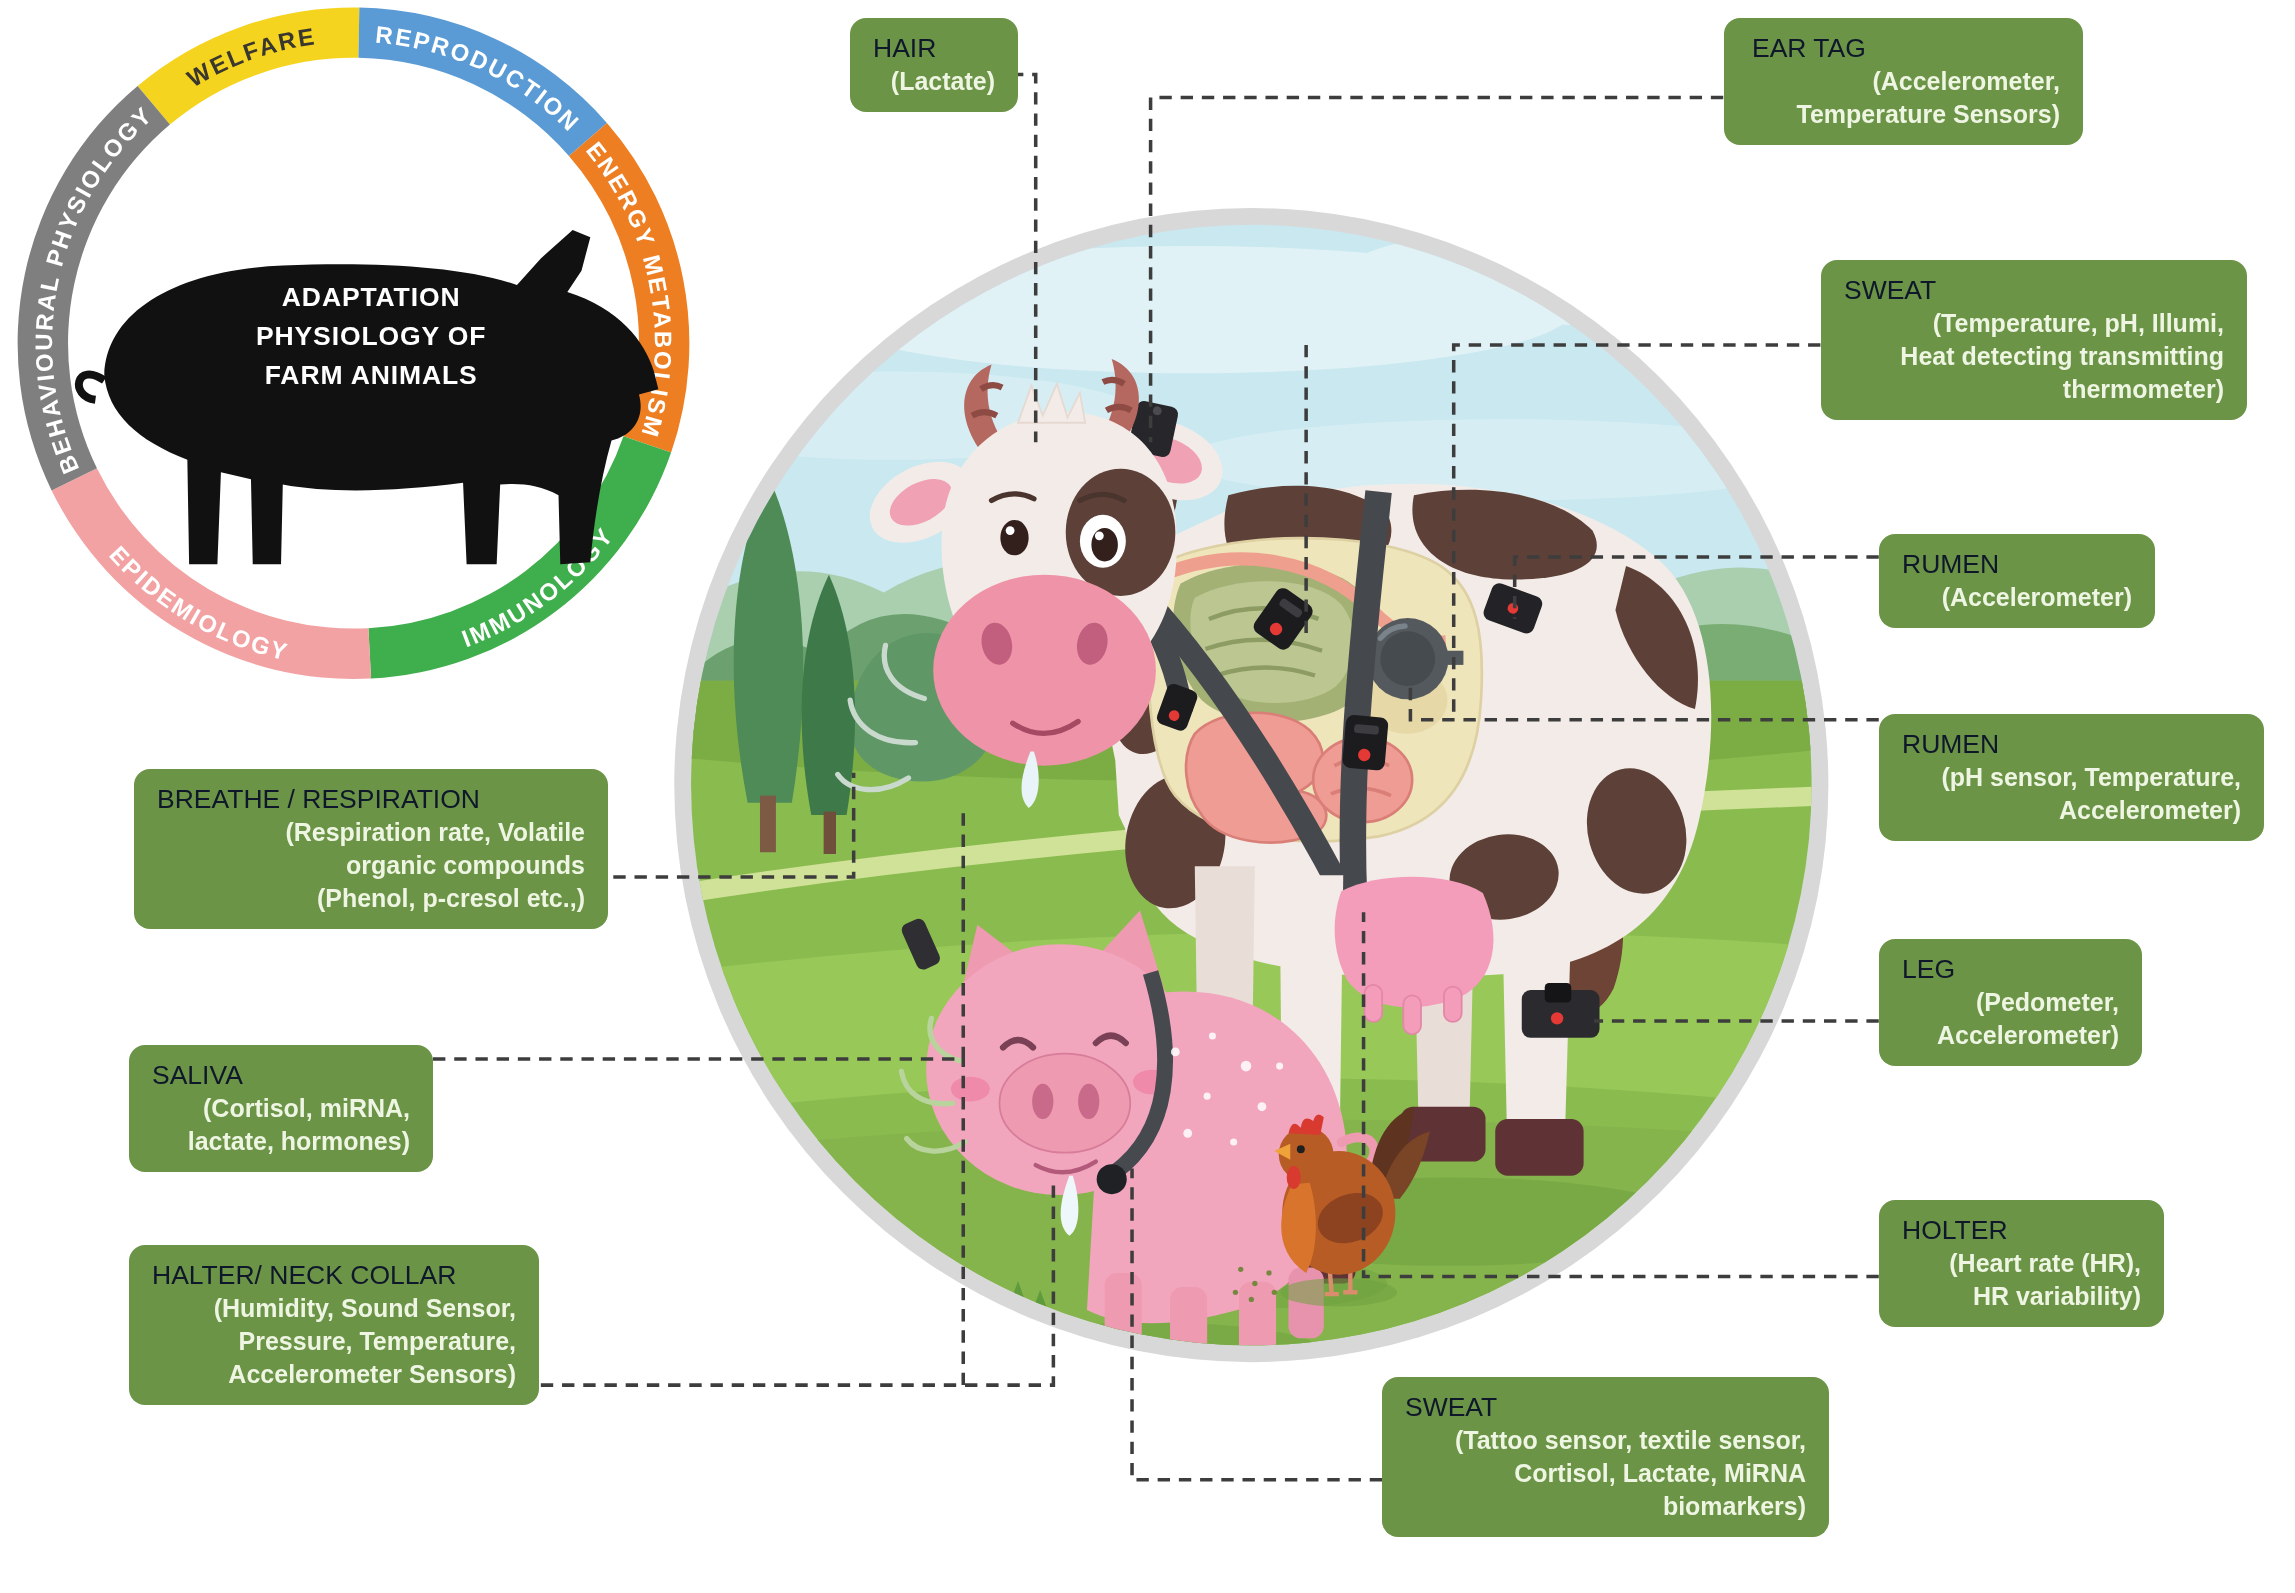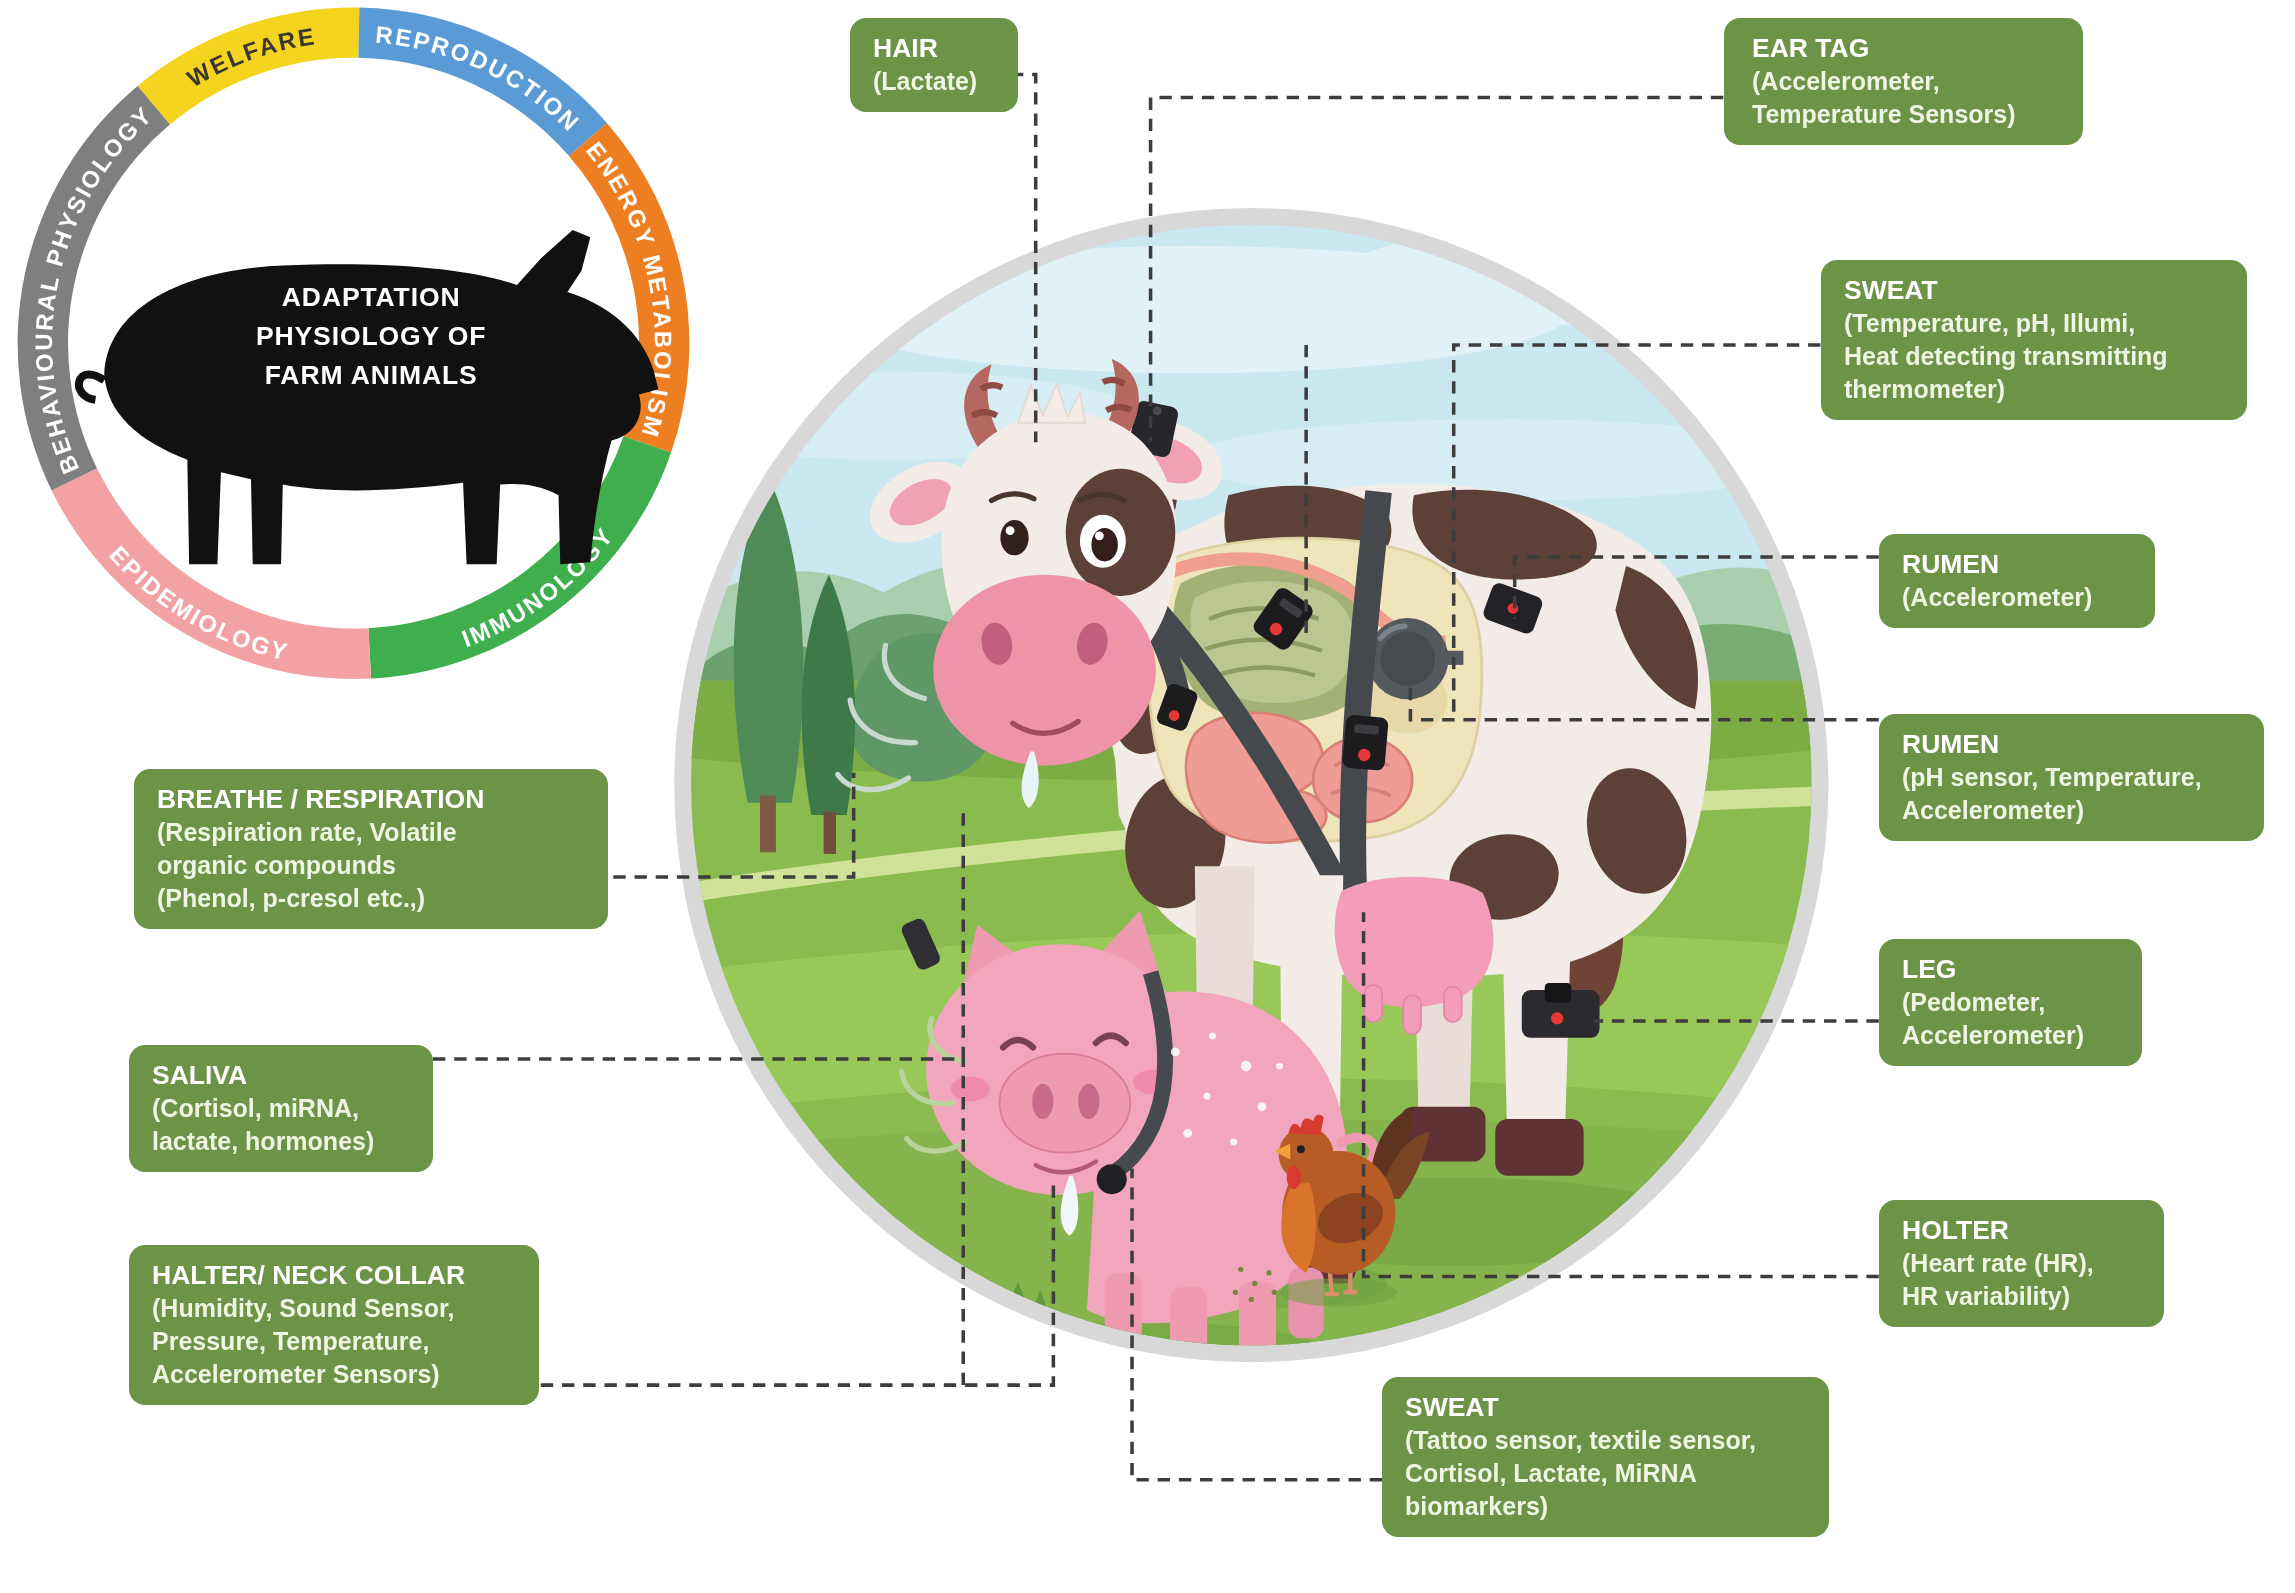--- a/index.html
+++ b/index.html
@@ -1,21 +1,21 @@
 <!DOCTYPE html>
 <html style="font-size:14px"><head>
 <meta charset="utf-8">
 <style>
   html,body{margin:0;padding:0;background:#ffffff;}
   #canvas{position:relative;width:2295px;height:1594px;background:#ffffff;overflow:hidden;
           font-family:"Liberation Sans", sans-serif;}
   #art{position:absolute;left:0;top:0;}
   .label-box{position:absolute;background:#6b9447;border-radius:16px;padding:14px 23px;box-sizing:border-box;}
-  .label-box .box-title{font-weight:bold;font-size:26.5px;color:#ffffff;line-height:1.25;white-space:pre-line;}
-  .label-box .box-detail{font-weight:bold;font-size:25px;color:#eef5e2;line-height:1.32;white-space:pre-line;}
+  .label-box .box-title{font-weight:normal;font-size:26.5px;color:#0f172a;line-height:1.25;white-space:pre-line;}
+  .label-box .box-detail{font-weight:bold;font-size:25px;color:#eef5e2;line-height:1.32;white-space:pre-line;text-align:right;}
   .ring-label{font-weight:bold;font-size:27px;letter-spacing:2.5px;}
   .center-line{font-weight:bold;font-size:30px;fill:#ffffff;letter-spacing:1px;}
   .conn{fill:none;stroke:#3d3d3d;stroke-width:4;stroke-dasharray:14 10;}
 </style>
 </head>
 <body>
 
 <div id="canvas">
 
 <svg id="art" width="2295" height="1594" viewBox="0 0 2597 1803">

